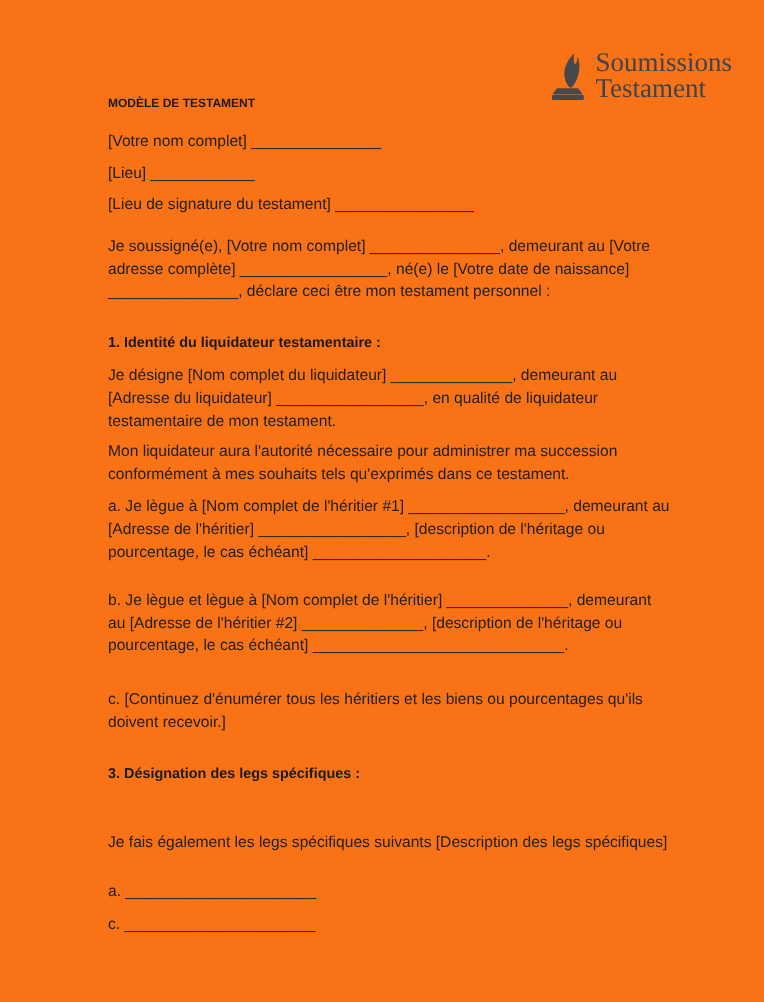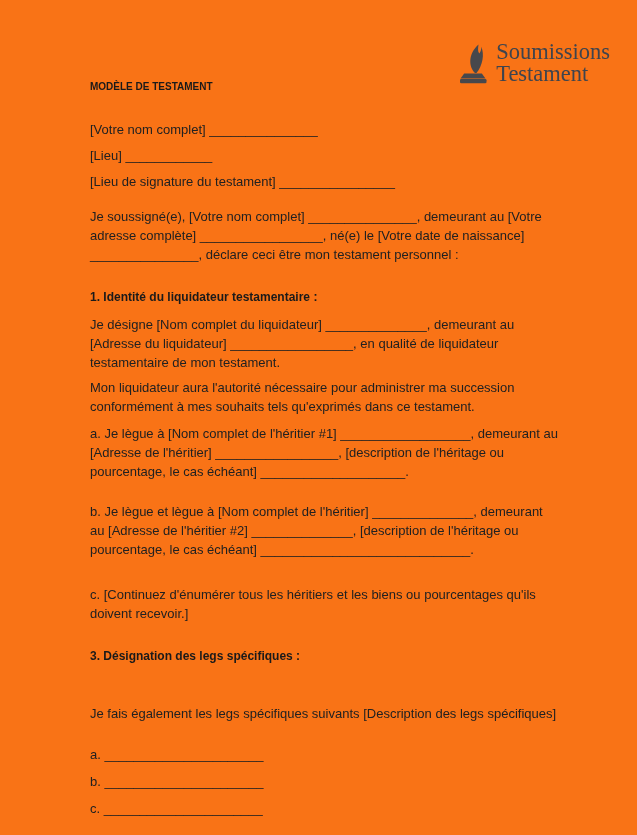--- a/index.html
+++ b/index.html
@@ -46,21 +46,21 @@
     white-space: pre;
   }
   .para { margin: 0; white-space: pre; }
   .heading {
     font-size: 12px;
     font-weight: 700;
     color: #1a1a1a;
     margin: 0;
     white-space: pre;
   }
-  .field        { margin-top: 24px; }
+  .field        { margin-top: 12px; }
   .field + .field { margin-top: 7px; }
   .preamble     { margin-top: 16px; }
   .mt-h1        { margin-top: 24px; }
   .mt-h2        { margin-top: 28px; }
   .mt-h3        { margin-top: 24px; }
   .mt-after-h   { margin-top: 8px; }
   .mt-sm        { margin-top: 6px; }
   .mt-md        { margin-top: 21px; }
   .mt-lg        { margin-top: 26px; }
   .mt-xl        { margin-top: 38px; }
@@ -119,19 +119,18 @@
 pourcentage, le cas échéant] _____________________________.</p>
       <p class="para mt-lg">c. [Continuez d'énumérer tous les héritiers et les biens ou pourcentages qu'ils
 doivent recevoir.]</p>
     </section>
 
     <section>
       <h2 class="heading mt-h3">3. Désignation des legs spécifiques :</h2>
       <p class="para mt-xl">Je fais également les legs spécifiques suivants [Description des legs spécifiques]</p>
       <div class="legs-list">
         <p class="legs-item">a. ______________________</p>
-        <p class="legs-item">b. ______________________</p>
         <p class="legs-item">c. ______________________</p>
       </div>
     </section>
 
   </div>
 </div>
 
 </body></html>

